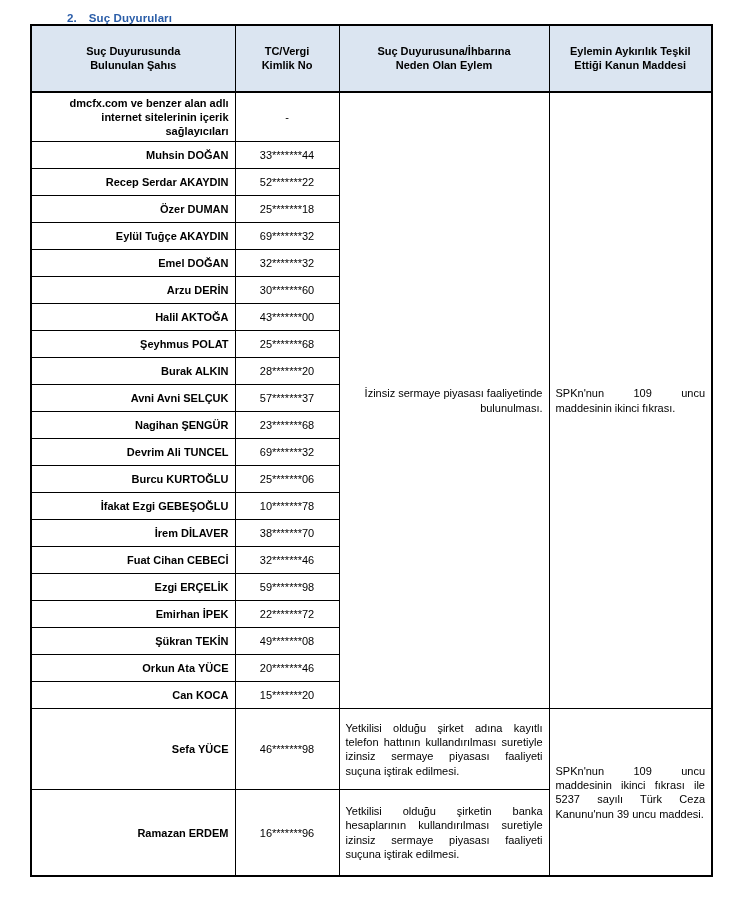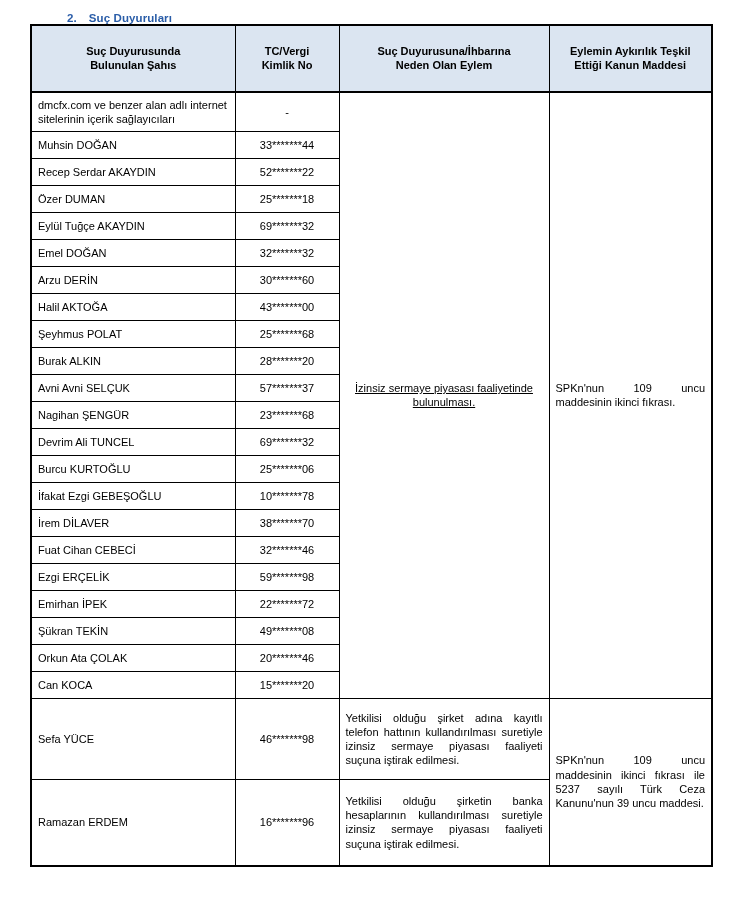--- a/index.html
+++ b/index.html
@@ -65,31 +65,31 @@
     white-space: pre-line;
     height: 34px;
     border-bottom: 2px solid #000000;
     padding: 18px 4px;
   }
   tr.row-first td { height: 40px; }
   tr.row-person td { height: 27px; }
   tr.row-sefa td { height: 81px; }
   tr.row-ramazan td { height: 86px; }
   td.cell-name {
-    text-align: left;
-    vertical-align: middle;
+    text-align: right;
+    vertical-align: middle;
+    font-weight: bold;
   }
   td.cell-id {
     text-align: center;
     vertical-align: middle;
   }
   td.cell-action {
-    text-align: center;
-    vertical-align: middle;
-    text-decoration: underline;
+    text-align: right;
+    vertical-align: middle;
   }
   td.cell-action-justify {
     text-align: justify;
     vertical-align: middle;
   }
   td.cell-law {
     text-align: justify;
     vertical-align: middle;
   }
 </style>
@@ -199,21 +199,21 @@
         </tr>
         <tr class="row-person">
           <td class="cell-name">Emirhan İPEK</td>
           <td class="cell-id">22*******72</td>
         </tr>
         <tr class="row-person">
           <td class="cell-name">Şükran TEKİN</td>
           <td class="cell-id">49*******08</td>
         </tr>
         <tr class="row-person">
-          <td class="cell-name">Orkun Ata ÇOLAK</td>
+          <td class="cell-name">Orkun Ata YÜCE</td>
           <td class="cell-id">20*******46</td>
         </tr>
         <tr class="row-person">
           <td class="cell-name">Can KOCA</td>
           <td class="cell-id">15*******20</td>
         </tr>
       <tr class="row-sefa">
         <td class="cell-name">Sefa YÜCE</td>
         <td class="cell-id">46*******98</td>
         <td class="cell-action-justify">Yetkilisi olduğu şirket adına kayıtlı telefon hattının kullandırılması suretiyle izinsiz sermaye piyasası faaliyeti suçuna iştirak edilmesi.</td>

